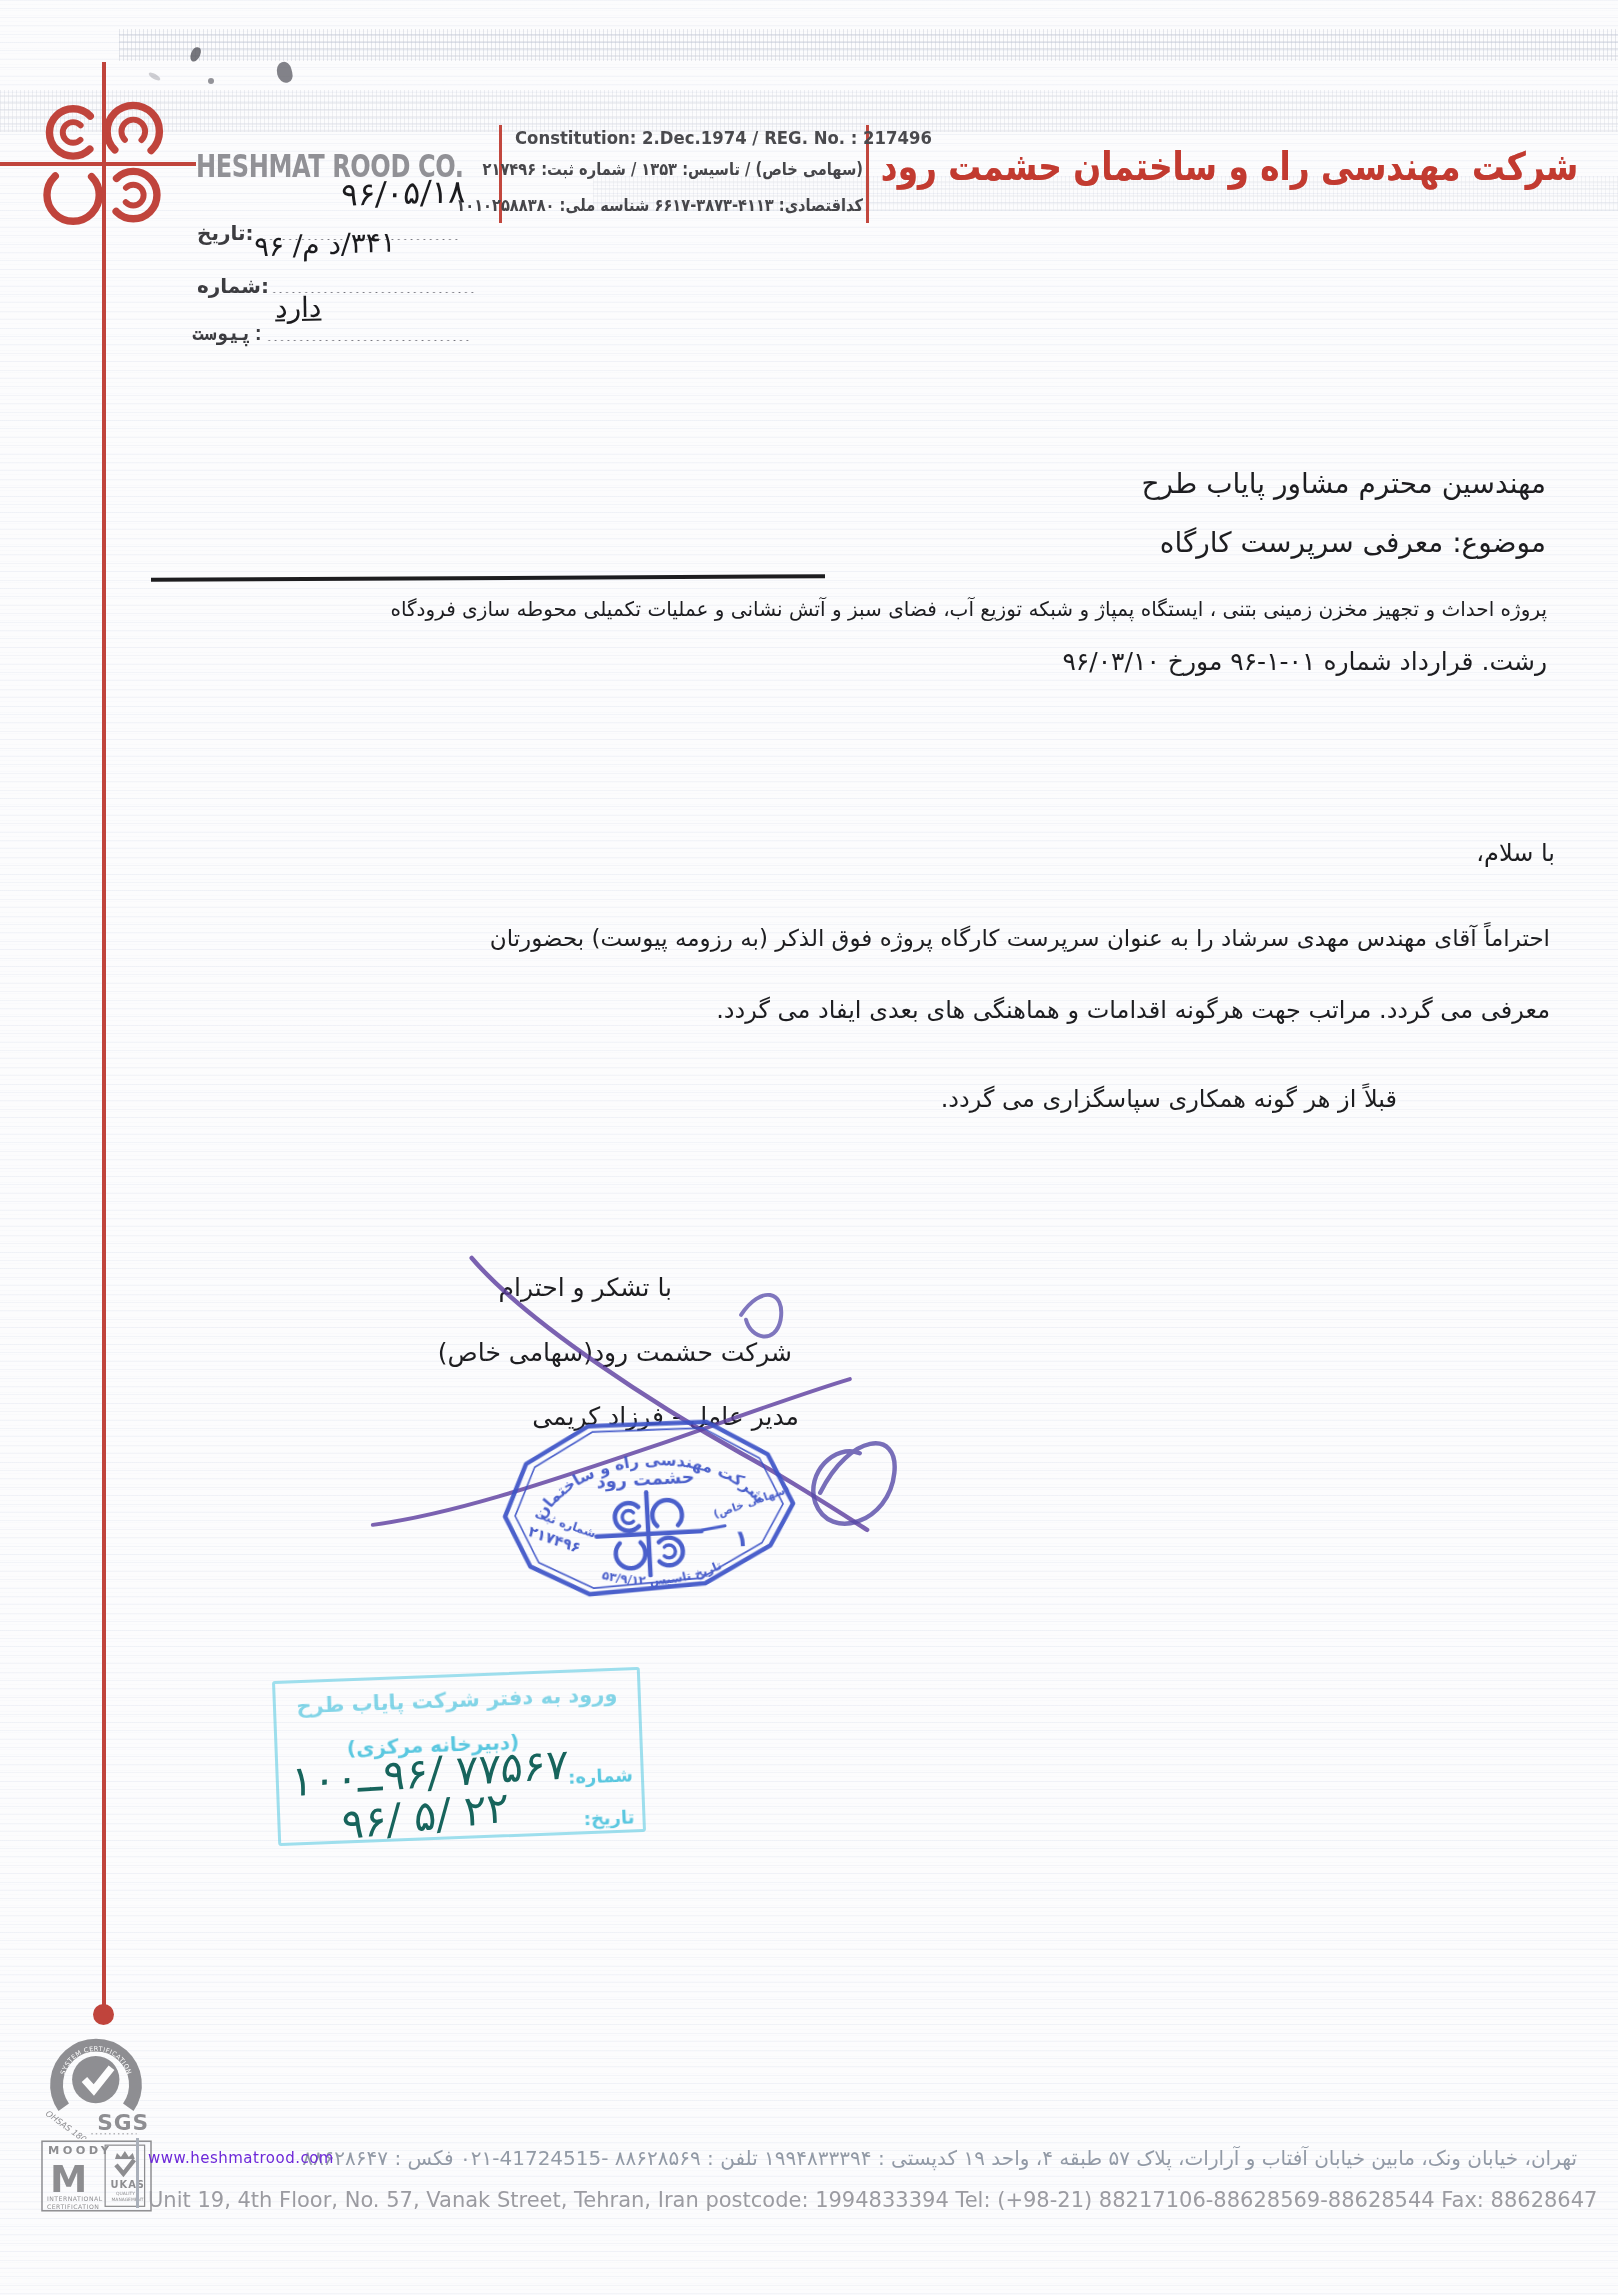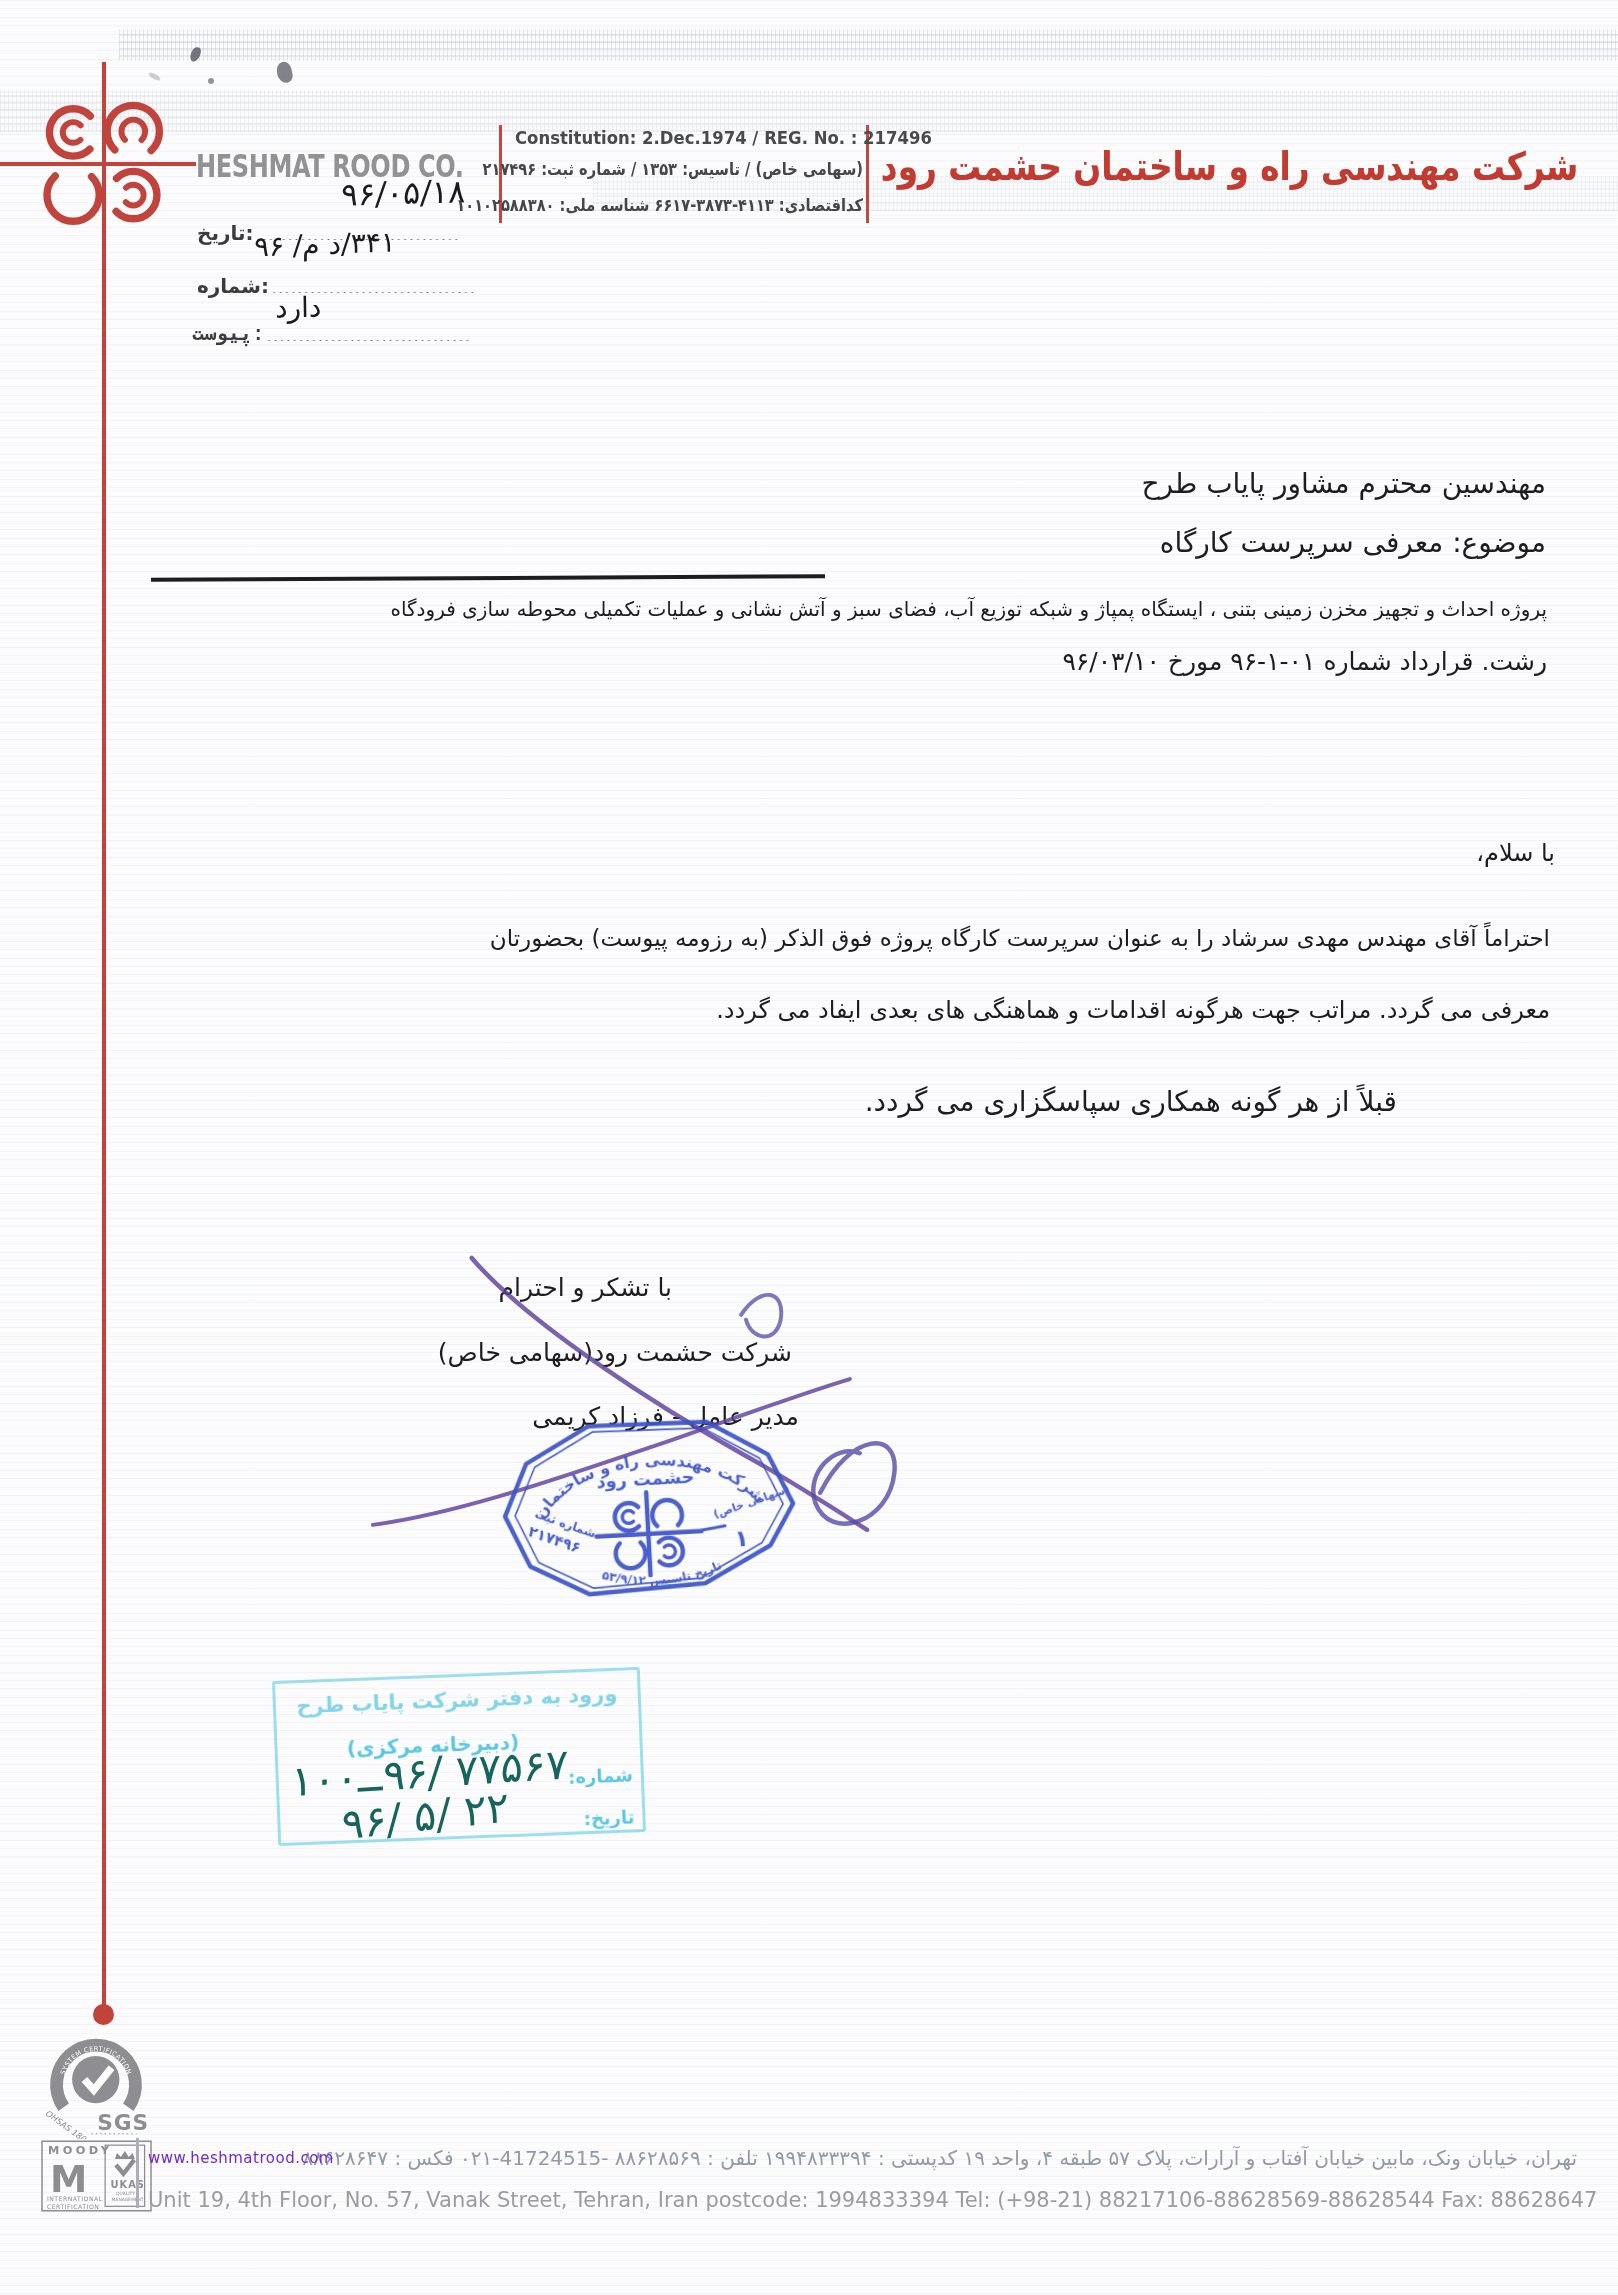--- a/index.html
+++ b/index.html
@@ -136,37 +136,37 @@
   <div class="fieldrow" style="left:197px;top:221px;">
     <span>تاریخ:</span>
     <span class="dots"></span>
   </div>
   <div class="fieldval rtl" style="left:254px;top:228px;transform:rotate(-2deg) skewX(-3deg);">۳۴۱/د م/ ۹۶</div>
 
   <div class="fieldrow" style="left:197px;top:274px;">
     <span>شماره:</span>
     <span class="dots"></span>
   </div>
-  <div class="fieldval rtl" style="left:275px;top:291px;transform:rotate(-1deg);">دارد</div>
+  <div class="fieldval rtl" style="left:275px;top:291px;transform:rotate(-1deg);text-decoration:underline;">دارد</div>
 
   <div class="fieldrow" style="left:192px;top:321px;font-family:Liberation Mono, monospace;">
     <span>پیوست:</span>
     <span class="dots"></span>
   </div>
 
   <div class="txt rtl b" style="right:73px;top:467px;font-size:28px;">مهندسین محترم مشاور پایاب طرح</div>
   <div class="txt rtl b" style="right:73px;top:526px;font-size:28px;">موضوع: معرفی سرپرست کارگاه</div>
   <div class="line" style="left:151px;top:576px;width:674px;height:4.4px;transform:rotate(-0.3deg);"></div>
   <div class="txt rtl b" style="right:72px;top:597px;font-size:20px;">پروژه احداث و تجهیز مخزن زمینی بتنی ، ایستگاه پمپاژ و شبکه توزیع آب، فضای سبز و آتش نشانی و عملیات تکمیلی محوطه سازی فرودگاه</div>
   <div class="txt rtl b" style="right:72px;top:647px;font-size:25px;">رشت. قرارداد شماره ۰۱-۱-۹۶ مورخ ۹۶/۰۳/۱۰</div>
 
   <div class="txt rtl" style="right:64px;top:839px;font-size:24px;">با سلام،</div>
   <div class="txt rtl" style="right:69px;top:996px;font-size:24px;">معرفی می گردد. مراتب جهت هرگونه اقدامات و هماهنگی های بعدی ایفاد می گردد.</div>
   <div class="txt rtl" style="right:69px;top:925px;font-size:23px;">احتراماً آقای مهندس مهدی سرشاد را به عنوان سرپرست کارگاه پروژه فوق الذکر (به رزومه پیوست) بحضورتان</div>
-  <div class="txt rtl" style="right:222px;top:1085px;font-size:28px;">قبلاً از هر گونه همکاری سپاسگزاری می گردد.</div>
+  <div class="txt rtl" style="right:222px;top:1085px;font-size:24px;">قبلاً از هر گونه همکاری سپاسگزاری می گردد.</div>
 
   <div class="txt rtl b" style="right:947px;top:1273px;font-size:25px;">با تشکر و احترام</div>
   <div class="txt rtl b" style="right:827px;top:1338px;font-size:25px;">شرکت حشمت رود(سهامی خاص)</div>
   <div class="txt rtl b" style="right:820px;top:1402px;font-size:25px;">مدیر عامل - فرزاد کریمی</div>
 
   <svg class="sigsvg" width="692" height="376" viewBox="0 0 1400 760">
     <g fill="none" stroke="rgba(94,64,160,.82)" stroke-width="9" stroke-linecap="round">
       <path d="M 315,125 C 430,260 700,430 860,520 C 960,575 1060,640 1115,675"></path>
       <path d="M 115,665 C 300,640 520,560 700,500 C 850,448 980,400 1080,370" stroke-width="8"></path>
       <path d="M 1020,600 C 1080,480 1180,470 1170,560 C 1160,660 1040,700 1010,620 C 990,560 1050,500 1100,520" stroke="rgba(86,74,168,.8)"></path>

